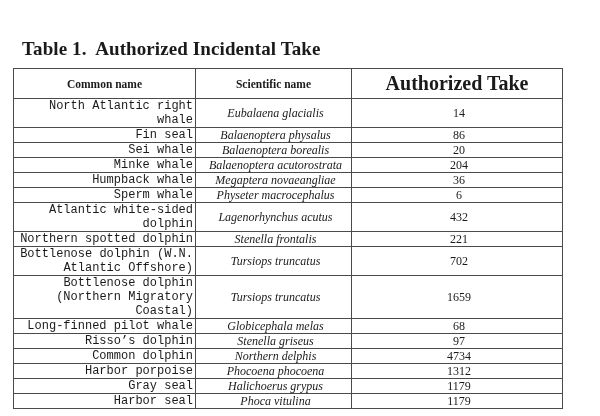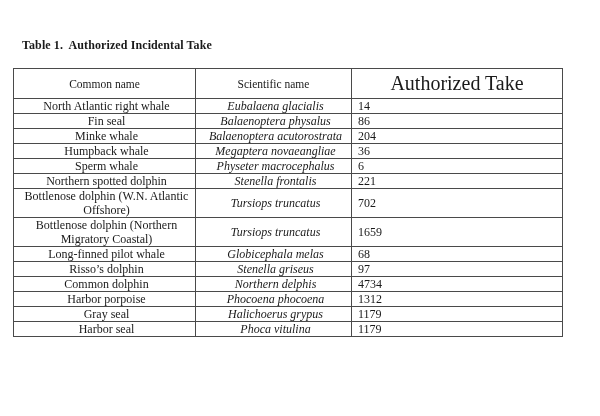--- a/index.html
+++ b/index.html
@@ -9,21 +9,21 @@
     height: 416px;
     overflow: hidden;
     font-family: "Liberation Serif", "DejaVu Serif", serif;
     color: #1a1a1a;
     position: relative;
   }
   .doc-title {
     position: absolute;
     left: 22px;
     top: 38px;
-    font-size: 12px;
+    font-size: 19px;
     font-weight: bold;
     white-space: pre; 
     letter-spacing: 0.1px;
   }
   table.take-table {
     position: absolute;
     left: 13px;
     top: 68px;
     width: 549px;
     border-collapse: collapse;
@@ -31,37 +31,37 @@
     background: #ffffff;
   }
   table.take-table th,
   table.take-table td {
     border: 1px solid #4a4a4a;
     overflow: hidden;
   }
   table.take-table th {
     height: 30px;
     font-size: 11.5px;
-    font-weight: normal;
+    font-weight: bold;
     text-align: center;
     vertical-align: middle;
   }
   table.take-table th.th-big {
     font-size: 20px;
   }
   table.take-table td {
     font-size: 12px;
     line-height: 14px;
     padding: 0 2px 0 6px;
     vertical-align: middle;
     height: 15px;
   }
-  td.cell-common { text-align: center; }
+  td.cell-common { text-align: right; font-family: Liberation Mono, monospace; }
   td.cell-scientific { font-style: italic; text-align: center; padding-left: 5px; }
-  td.cell-take { padding: 0; }
+  td.cell-take { text-align: center; padding: 0; }
 </style>
 </head>
 <body>
 
 <div class="doc-title">Table 1.  Authorized Incidental Take</div>
 
 <table class="take-table">
   <colgroup>
     <col style="width:182px">
     <col style="width:156px">
@@ -79,33 +79,43 @@
         <td class="cell-common">North Atlantic right whale</td>
         <td class="cell-scientific">Eubalaena glacialis</td>
         <td class="cell-take">14</td>
       </tr>
       <tr>
         <td class="cell-common">Fin seal</td>
         <td class="cell-scientific">Balaenoptera physalus</td>
         <td class="cell-take">86</td>
       </tr>
       <tr>
+        <td class="cell-common">Sei whale</td>
+        <td class="cell-scientific">Balaenoptera borealis</td>
+        <td class="cell-take">20</td>
+      </tr>
+      <tr>
         <td class="cell-common">Minke whale</td>
         <td class="cell-scientific">Balaenoptera acutorostrata</td>
         <td class="cell-take">204</td>
       </tr>
       <tr>
         <td class="cell-common">Humpback whale</td>
         <td class="cell-scientific">Megaptera novaeangliae</td>
         <td class="cell-take">36</td>
       </tr>
       <tr>
         <td class="cell-common">Sperm whale</td>
         <td class="cell-scientific">Physeter macrocephalus</td>
         <td class="cell-take">6</td>
+      </tr>
+      <tr>
+        <td class="cell-common">Atlantic white-sided dolphin</td>
+        <td class="cell-scientific">Lagenorhynchus acutus</td>
+        <td class="cell-take">432</td>
       </tr>
       <tr>
         <td class="cell-common">Northern spotted dolphin</td>
         <td class="cell-scientific">Stenella frontalis</td>
         <td class="cell-take">221</td>
       </tr>
       <tr>
         <td class="cell-common">Bottlenose dolphin (W.N. Atlantic Offshore)</td>
         <td class="cell-scientific">Tursiops truncatus</td>
         <td class="cell-take">702</td>

